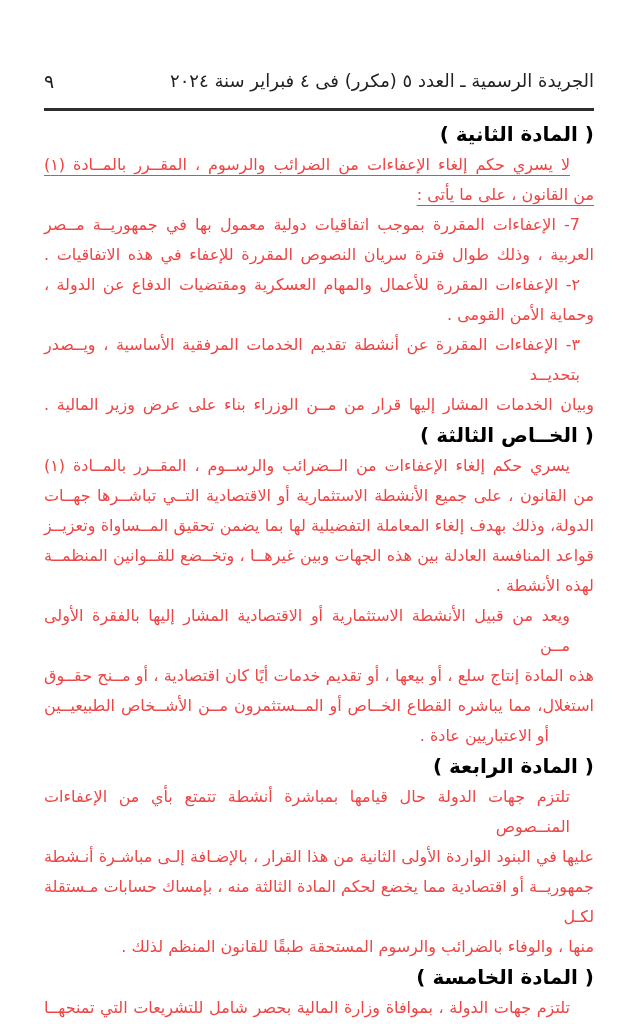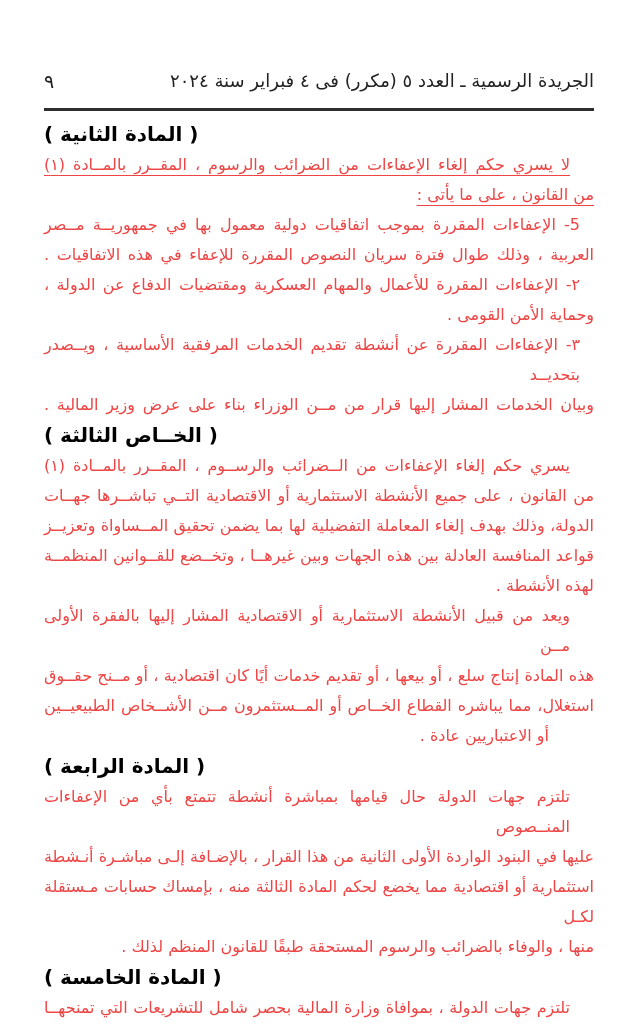--- a/index.html
+++ b/index.html
@@ -45,21 +45,21 @@
     height: 0;
     border-top: 3px solid #2e2e2e;
   }
   .body-text {
     margin-top: 8px;
   }
   .a-title {
     font-size: 20px;
     line-height: 31px;
     font-weight: bold;
-    text-align: left;
+    text-align: right;
     color: #000;
   }
   .line {
     font-size: 16px;
     line-height: 30px;
     text-align: justify;
     text-align-last: justify;
     color: #ef4444;
   }
   .end {
@@ -86,21 +86,21 @@
 
   <div class="rule"></div>
 
   <div class="body-text">
 
     <section>
       <div class="a-title">( المادة الثانية )</div>
       <div class="line u ind1">لا يسري حكم إلغاء الإعفاءات من الضرائب والرسوم ، المقــرر بالمــادة (١)</div>
       <div class="line u end">من القانون ، على ما يأتى :</div>
 
-      <div class="line ind2">5- الإعفاءات المقررة بموجب اتفاقيات دولية معمول بها في جمهوريــة مــصر</div>
+      <div class="line ind2">7- الإعفاءات المقررة بموجب اتفاقيات دولية معمول بها في جمهوريــة مــصر</div>
       <div class="line">العربية ، وذلك طوال فترة سريان النصوص المقررة للإعفاء في هذه الاتفاقيات .</div>
 
       <div class="line ind2">٢- الإعفاءات المقررة للأعمال والمهام العسكرية ومقتضيات الدفاع عن الدولة ،</div>
       <div class="line end">وحماية الأمن القومى .</div>
 
       <div class="line ind2">٣- الإعفاءات المقررة عن أنشطة تقديم الخدمات المرفقية الأساسية ، ويــصدر بتحديــد</div>
       <div class="line">وبيان الخدمات المشار إليها قرار من مــن الوزراء بناء على عرض وزير المالية .</div>
     </section>
 
     <section>
@@ -114,21 +114,21 @@
       <div class="line ind1">ويعد من قبيل الأنشطة الاستثمارية أو الاقتصادية المشار إليها بالفقرة الأولى مــن</div>
       <div class="line">هذه المادة إنتاج سلع ، أو بيعها ، أو تقديم خدمات أيًا كان اقتصادية ، أو مــنح حقــوق</div>
       <div class="line">استغلال، مما يباشره القطاع الخــاص أو المــستثمرون مــن الأشــخاص الطبيعيــين</div>
       <div class="line end pad45">أو الاعتباريين عادة .</div>
     </section>
 
     <section>
       <div class="a-title">( المادة الرابعة )</div>
       <div class="line ind1">تلتزم جهات الدولة حال قيامها بمباشرة أنشطة تتمتع بأي من الإعفاءات المنــصوص</div>
       <div class="line">عليها في البنود الواردة الأولى الثانية من هذا القرار ، بالإضـافة إلـى مباشـرة أنـشطة</div>
-      <div class="line">استثمارية أو اقتصادية مما يخضع لحكم المادة الثالثة منه ، بإمساك حسابات مـستقلة لكـل</div>
+      <div class="line">جمهوريــة أو اقتصادية مما يخضع لحكم المادة الثالثة منه ، بإمساك حسابات مـستقلة لكـل</div>
       <div class="line end">منها ، والوفاء بالضرائب والرسوم المستحقة طبقًا للقانون المنظم لذلك .</div>
     </section>
 
     <section>
       <div class="a-title">( المادة الخامسة )</div>
       <div class="line ind1">تلتزم جهات الدولة ، بموافاة وزارة المالية بحصر شامل للتشريعات التي تمنحهــا</div>
 
     </section>
 
   </div>

